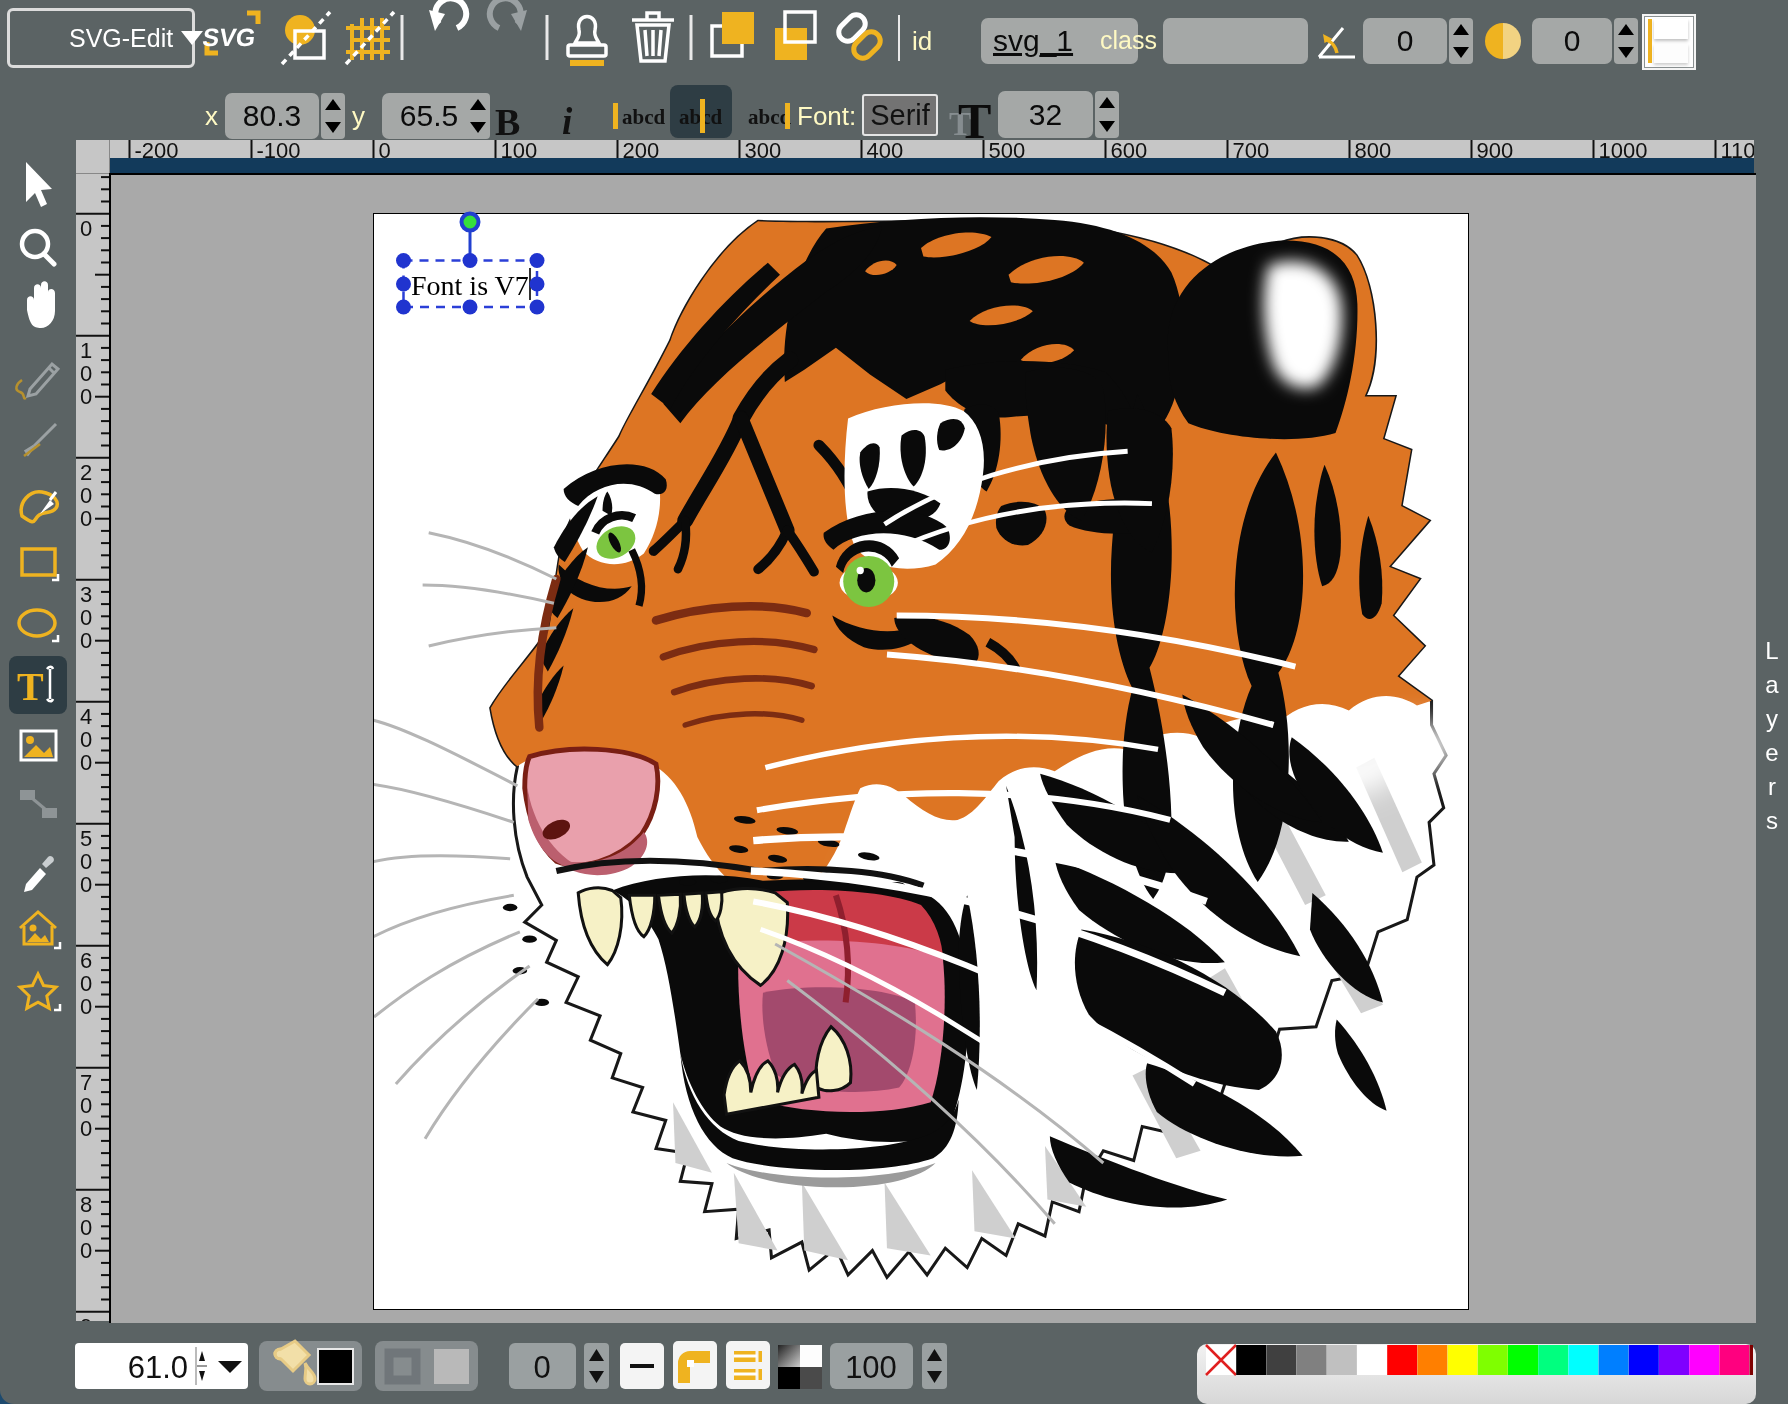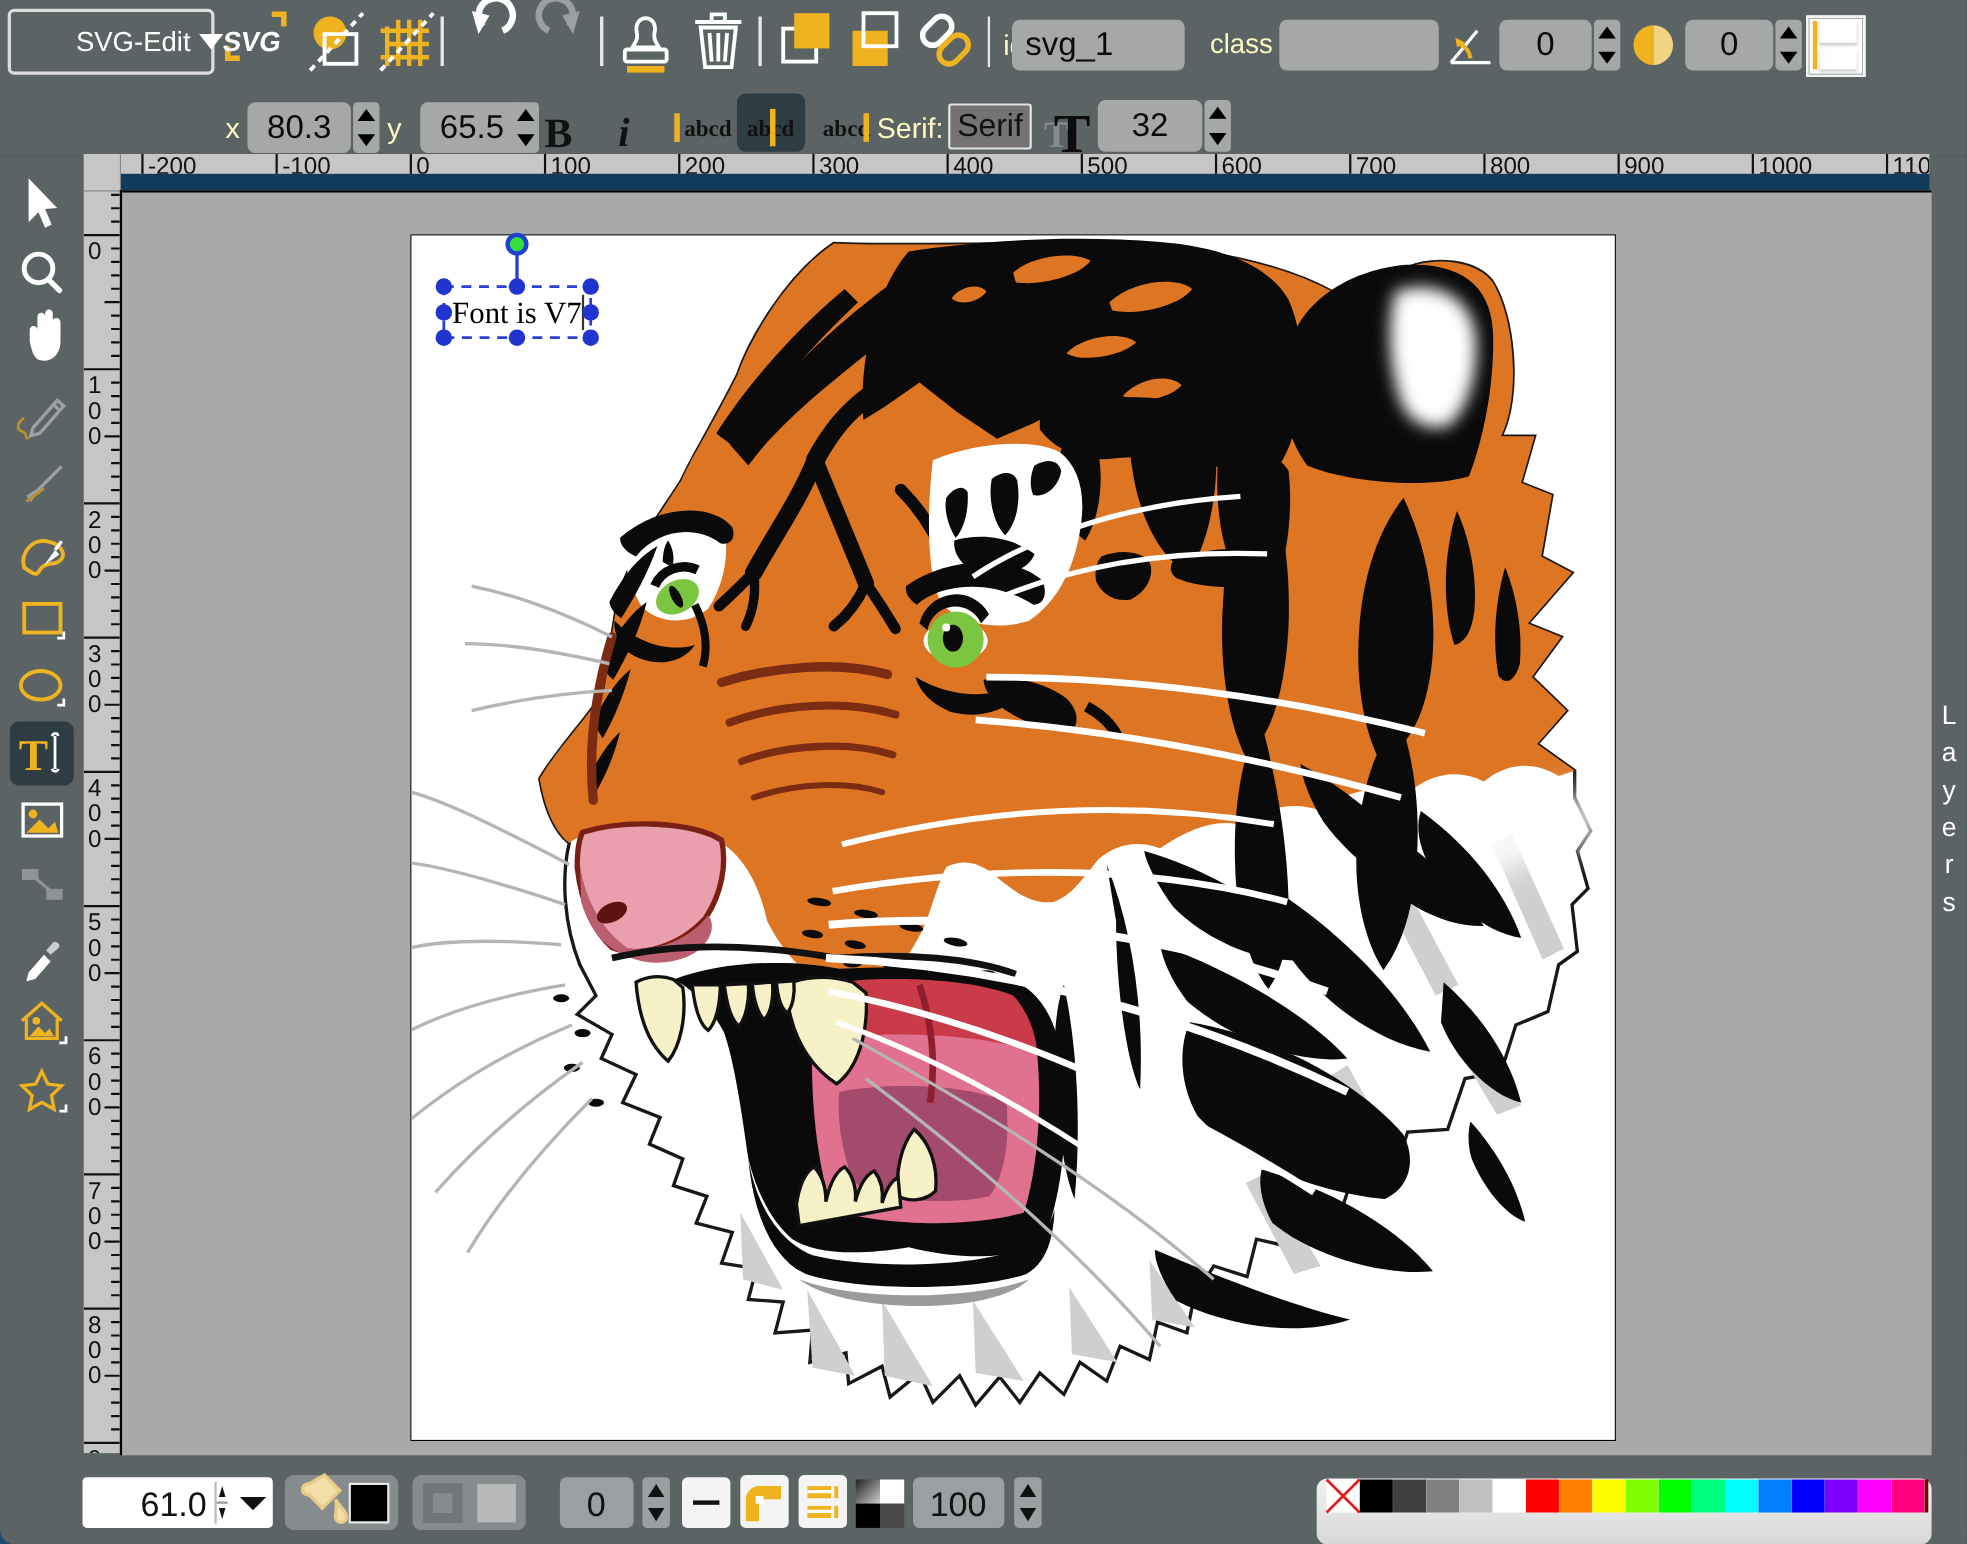--- a/index.html
+++ b/index.html
@@ -635,21 +635,21 @@
   </g>
 
   <g fill="none" stroke-width="5">
     <rect x="637" y="19" width="30" height="18" rx="9" stroke="#fff" transform="rotate(-45 652 28)"></rect>
     <rect x="652" y="36" width="30" height="18" rx="9" stroke="#efb320" transform="rotate(-45 667 45)"></rect>
   </g>
 </svg>
 
 <div class="divider" style="left:898px;top:15px;height:46px;"></div>
 <div class="lab" style="left:912px;top:26px;">id</div>
-<div class="inp" style="left:920px;top:18px;width:145px;height:46px;justify-content:flex-start;padding-left:12px;">svg_1</div>
+<div class="inp" style="left:981px;top:18px;width:145px;height:46px;justify-content:flex-start;padding-left:12px;text-decoration:underline;">svg_1</div>
 <div class="lab" style="left:1100px;top:26px;font-size:25px;">class</div>
 <div class="inp" style="left:1163px;top:18px;width:145px;height:46px;"></div>
 <svg class="abs" style="left:1315px;top:20px;" width="42" height="42" viewBox="0 0 42 42">
   <path d="M4 37 L40 37 M4 37 L28 8" fill="none" stroke="#fff" stroke-width="3"></path>
   <path d="M22 33 A18 18 0 0 0 12 20" fill="none" stroke="#efb320" stroke-width="3.5"></path>
   <path d="M8 14 l1.5 9 8 -4 z" fill="#efb320"></path>
 </svg>
 <div class="inp" style="left:1363px;top:18px;width:84px;height:46px;">0</div>
 <div class="spin" style="left:1449px;top:18px;height:46px;">
     <div>
@@ -700,21 +700,21 @@
   </div>
 <div class="abs" style="left:495px;top:100px;font-family:'Liberation Serif',serif;font-weight:bold;font-size:38px;color:#111;">B</div>
 <div class="abs" style="left:562px;top:100px;font-family:'Liberation Serif',serif;font-weight:bold;font-style:italic;font-size:37px;color:#111;">i</div>
 <div class="abs" style="left:613px;top:103px;width:5px;height:26px;background:#efb320;"></div>
 <div class="abs" style="left:622px;top:105px;font-family:'Liberation Serif',serif;font-weight:bold;font-size:21px;color:#111;">abcd</div>
 <div class="abs" style="left:670px;top:85px;width:62px;height:53px;background:#2e3d44;border-radius:8px;"></div>
 <div class="abs" style="left:679px;top:105px;font-family:'Liberation Serif',serif;font-weight:bold;font-size:21px;color:#111;">abcd</div>
 <div class="abs" style="left:700px;top:99px;width:5px;height:34px;background:#efb320;"></div>
 <div class="abs" style="left:748px;top:105px;font-family:'Liberation Serif',serif;font-weight:bold;font-size:21px;color:#111;">abcd</div>
 <div class="abs" style="left:785px;top:103px;width:5px;height:26px;background:#efb320;"></div>
-<div class="lab" style="left:797px;top:101px;">Serif:</div>
+<div class="lab" style="left:797px;top:101px;">Font:</div>
 <div class="abs" style="left:862px;top:94px;width:76px;height:42px;background:#737373;border:2px solid #e4e4e4;border-radius:3px;box-sizing:border-box;display:flex;align-items:center;justify-content:center;font-size:29px;color:#111;">Serif</div>
 <div class="abs" style="left:949px;top:105px;font-family:'Liberation Serif',serif;font-weight:bold;font-size:34px;color:#868d90;">T</div>
 <div class="abs" style="left:958px;top:92px;font-family:'Liberation Serif',serif;font-weight:bold;font-size:50px;color:#0c0c0c;">T</div>
 <div class="inp" style="left:998px;top:91px;width:95px;height:47px;">32</div>
 <div class="spin" style="left:1095px;top:91px;height:47px;">
     <div>
       <span class="tri-up"></span>
     </div>
     <div>
       <span class="tri-dn"></span>

